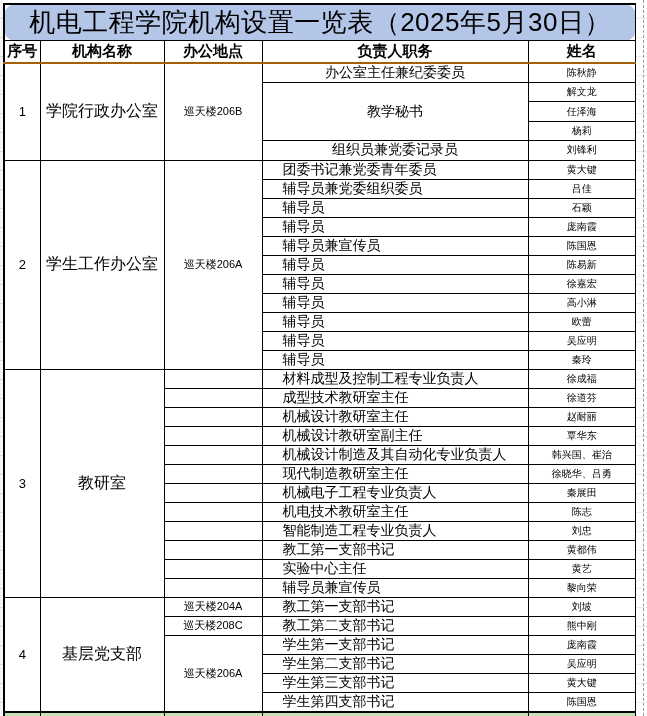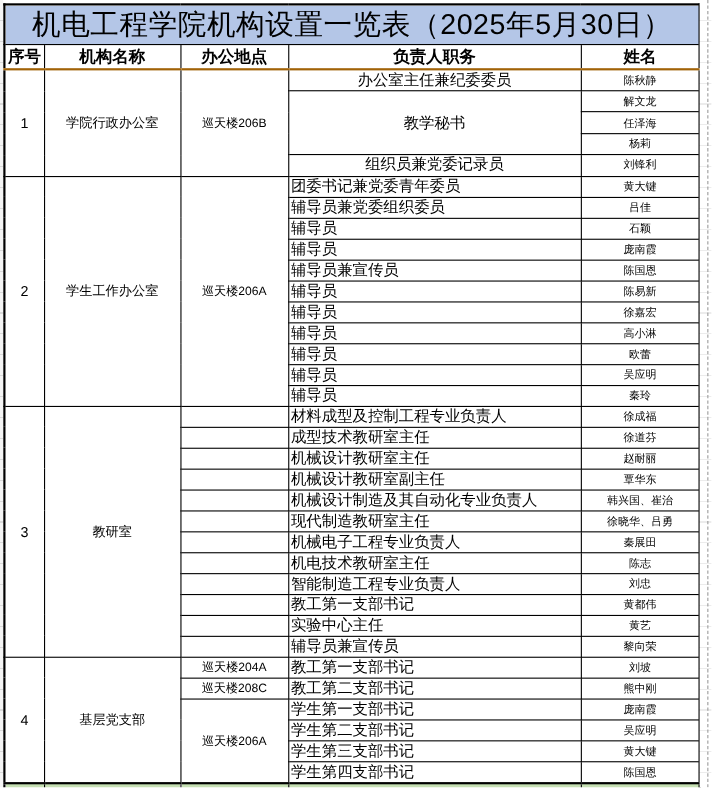--- a/index.html
+++ b/index.html
@@ -40,34 +40,35 @@
     vertical-align:middle;
     font-weight:normal;
   }
   .title-cell{
     height:32px;
     background:#b4c6e7;
     font-size:26px;
     font-weight:bold;
     text-align:center;
     letter-spacing:0.5px;
+    border-radius:12px;
   }
   tr.head-row th{
     height:21px;
     font-size:15px;
     font-weight:bold;
     text-align:center;
     border-bottom:2px solid #a16207;
   }
   .c-no{text-align:center;font-size:13px;}
-  .c-org{text-align:center;font-size:12px;}
+  .c-org{text-align:center;font-size:16px;}
   .c-loc{text-align:center;font-size:11px;}
   .c-duty{font-size:14px;}
   .c-duty.center{text-align:center;}
-  .c-duty.left{text-align:left;padding-left:2px;}
+  .c-duty.left{text-align:left;padding-left:20px;}
   .c-name{text-align:center;font-size:10px;}
   tr.footer-row td{
     height:8px;
     border-top:2px solid #000;
   }
 </style>
 </head>
 <body>
 
 <div class="screen">

